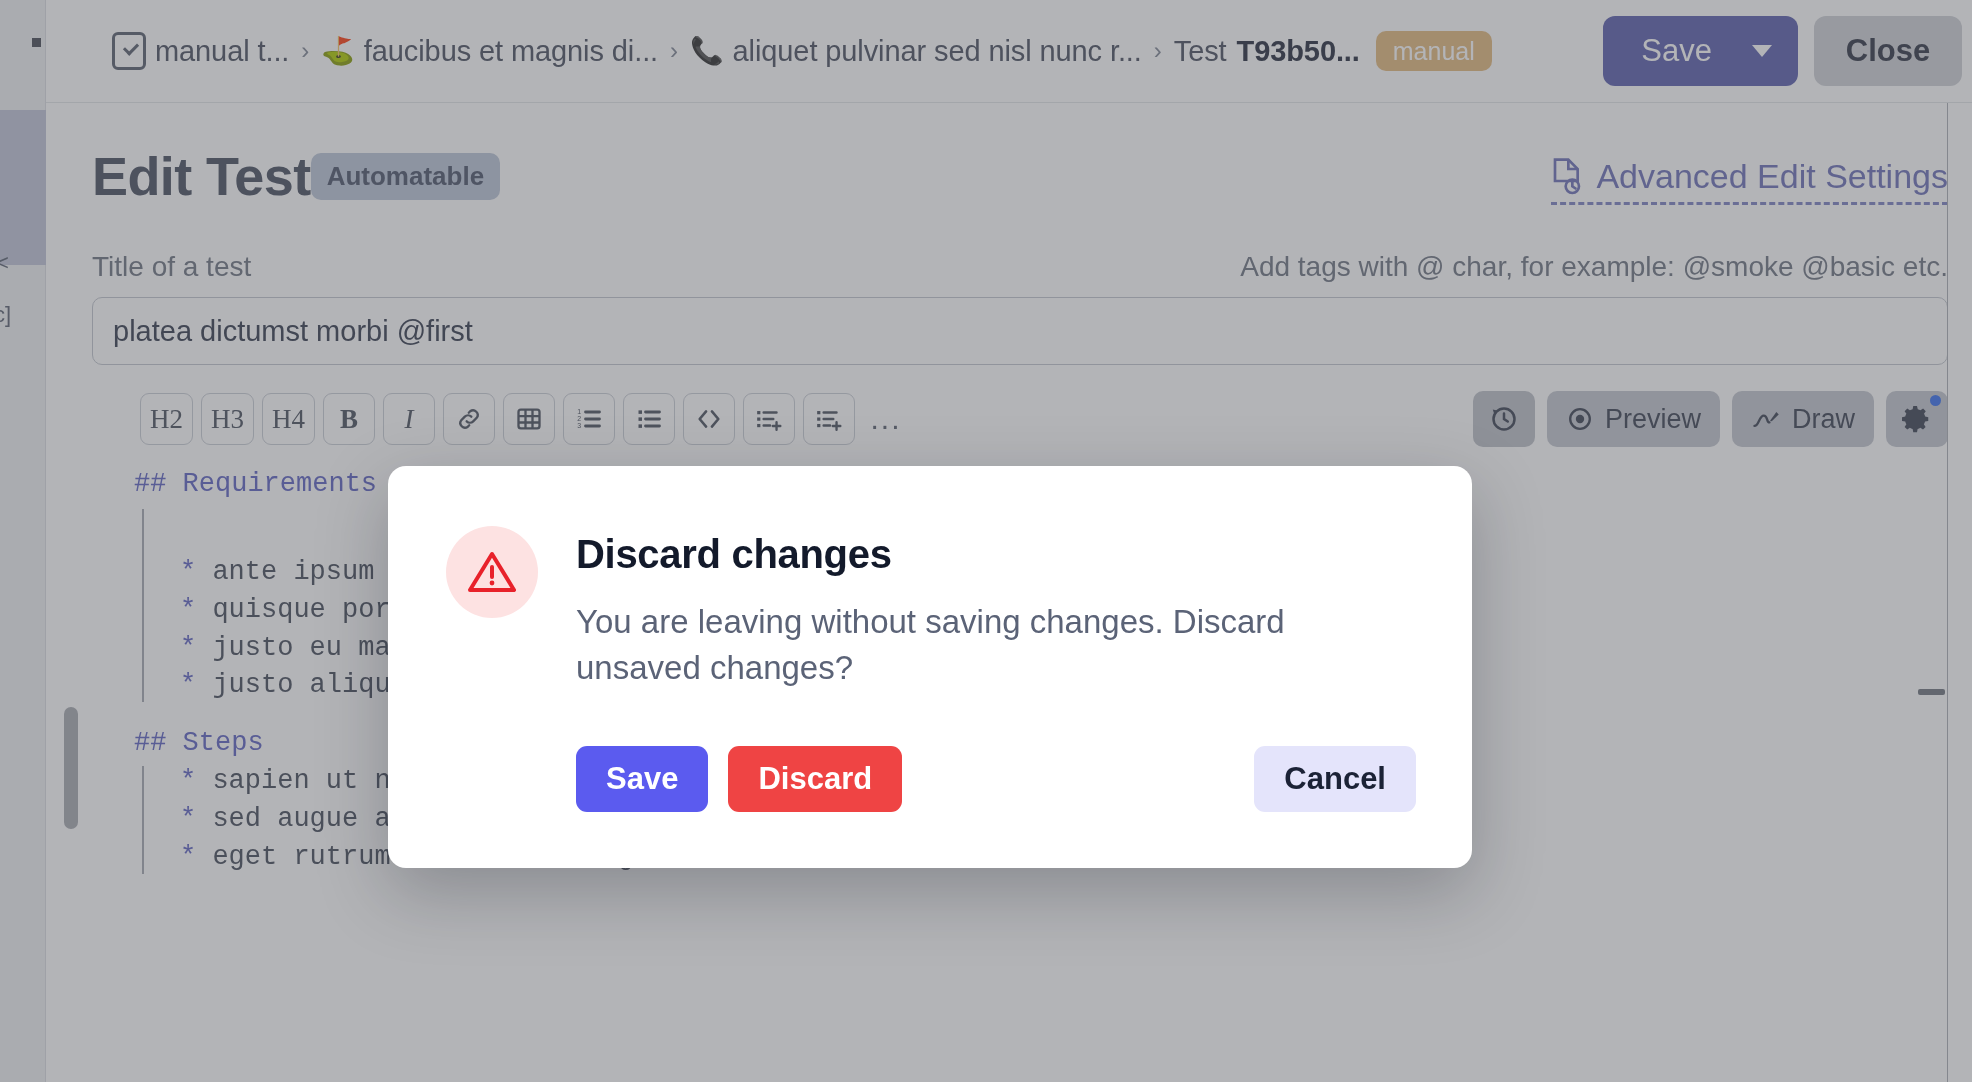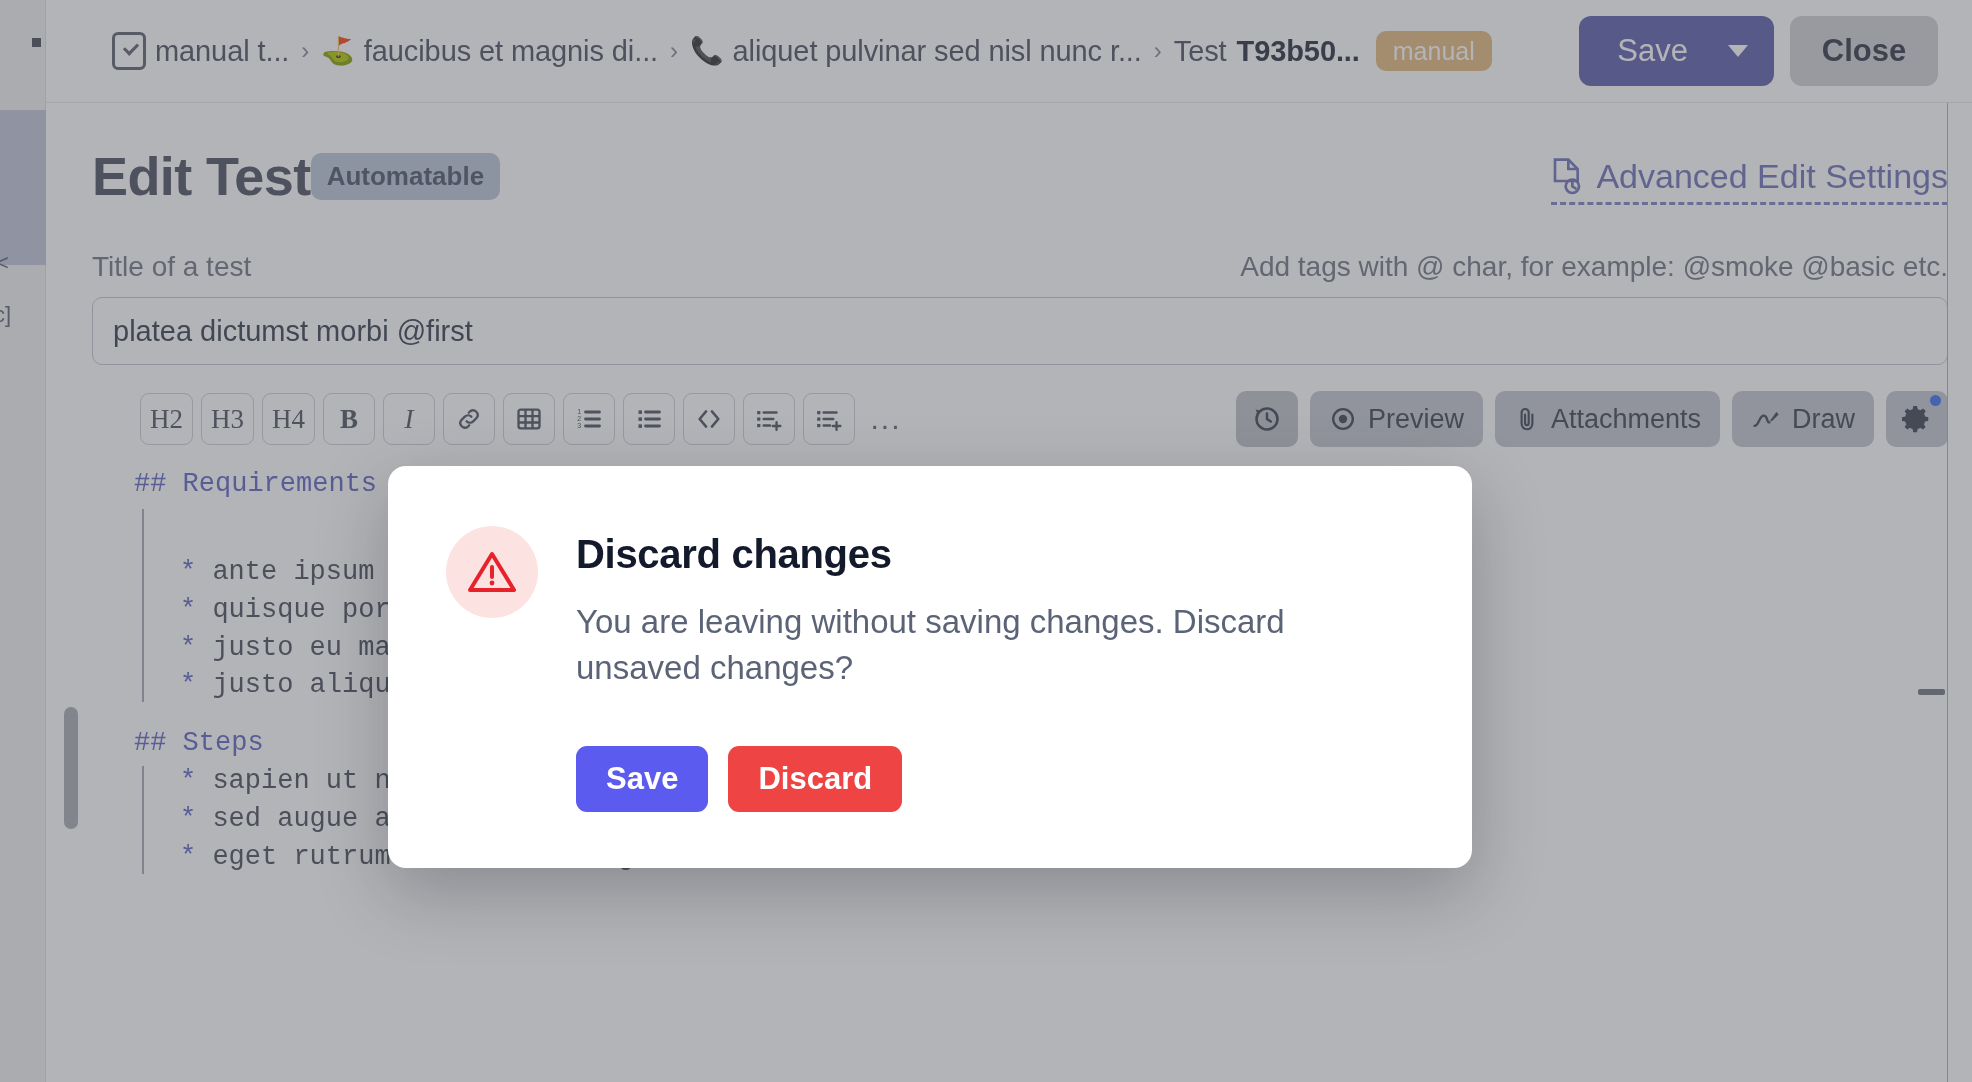--- a/index.html
+++ b/index.html
@@ -70,21 +70,21 @@
     flex-direction: column;
   }
 
   
   .header-bar {
     height: 103px;
     flex: 0 0 103px;
     border-bottom: 1px solid #e6e8eb;
     display: flex;
     align-items: center;
-    padding: 0 34px 0 66px;
+    padding: 0 10px 0 66px;
     gap: 12px;
   }
   .breadcrumb {
     display: flex;
     align-items: center;
     gap: 10px;
     flex: 1 1 auto;
     min-width: 0;
     overflow: hidden;
     white-space: nowrap;
@@ -553,26 +553,20 @@
           </button>
 
           <button class="tb-act">
             <svg width="28" height="28" viewBox="0 0 24 24">
               <circle cx="12" cy="12" r="8.4" fill="none" stroke="#4e5463" stroke-width="2"></circle>
               <circle cx="12" cy="12" r="3.6" fill="#4e5463"></circle>
             </svg>
             <span>Preview</span>
           </button>
 
-          <button class="tb-act">
-            <svg width="26" height="28" viewBox="0 0 24 26">
-              <path d="M17 9v8.5a5 5 0 0 1-10 0V7a3.3 3.3 0 0 1 6.6 0v10a1.7 1.7 0 0 1-3.4 0V9" fill="none" stroke="#4e5463" stroke-width="2" stroke-linecap="round"></path>
-            </svg>
-            <span>Attachments</span>
-          </button>
 
           <button class="tb-act">
             <svg width="30" height="28" viewBox="0 0 26 24">
               <path d="M3 18c4 0 4-9 8-9s2 6 5 6" fill="none" stroke="#4e5463" stroke-width="2" stroke-linecap="round"></path>
               <path d="M16.5 13.5 22 6l2 2-6 6z" fill="#4e5463"></path>
             </svg>
             <span>Draw</span>
           </button>
 
           <button class="tb-act gear">
@@ -644,14 +638,15 @@
     </div>
     <div class="modal-texts">
       <div class="modal-title">Discard changes</div>
       <div class="modal-desc">You are leaving without saving changes. Discard unsaved changes?</div>
     </div>
   </div>
 
   <div class="modal-actions">
     <button class="btn-modal btn-m-save">Save</button>
     <button class="btn-modal btn-m-discard">Discard</button>
+    <button class="btn-modal btn-m-cancel">Cancel</button>
   </div>
 </div>
 
 </body></html>

